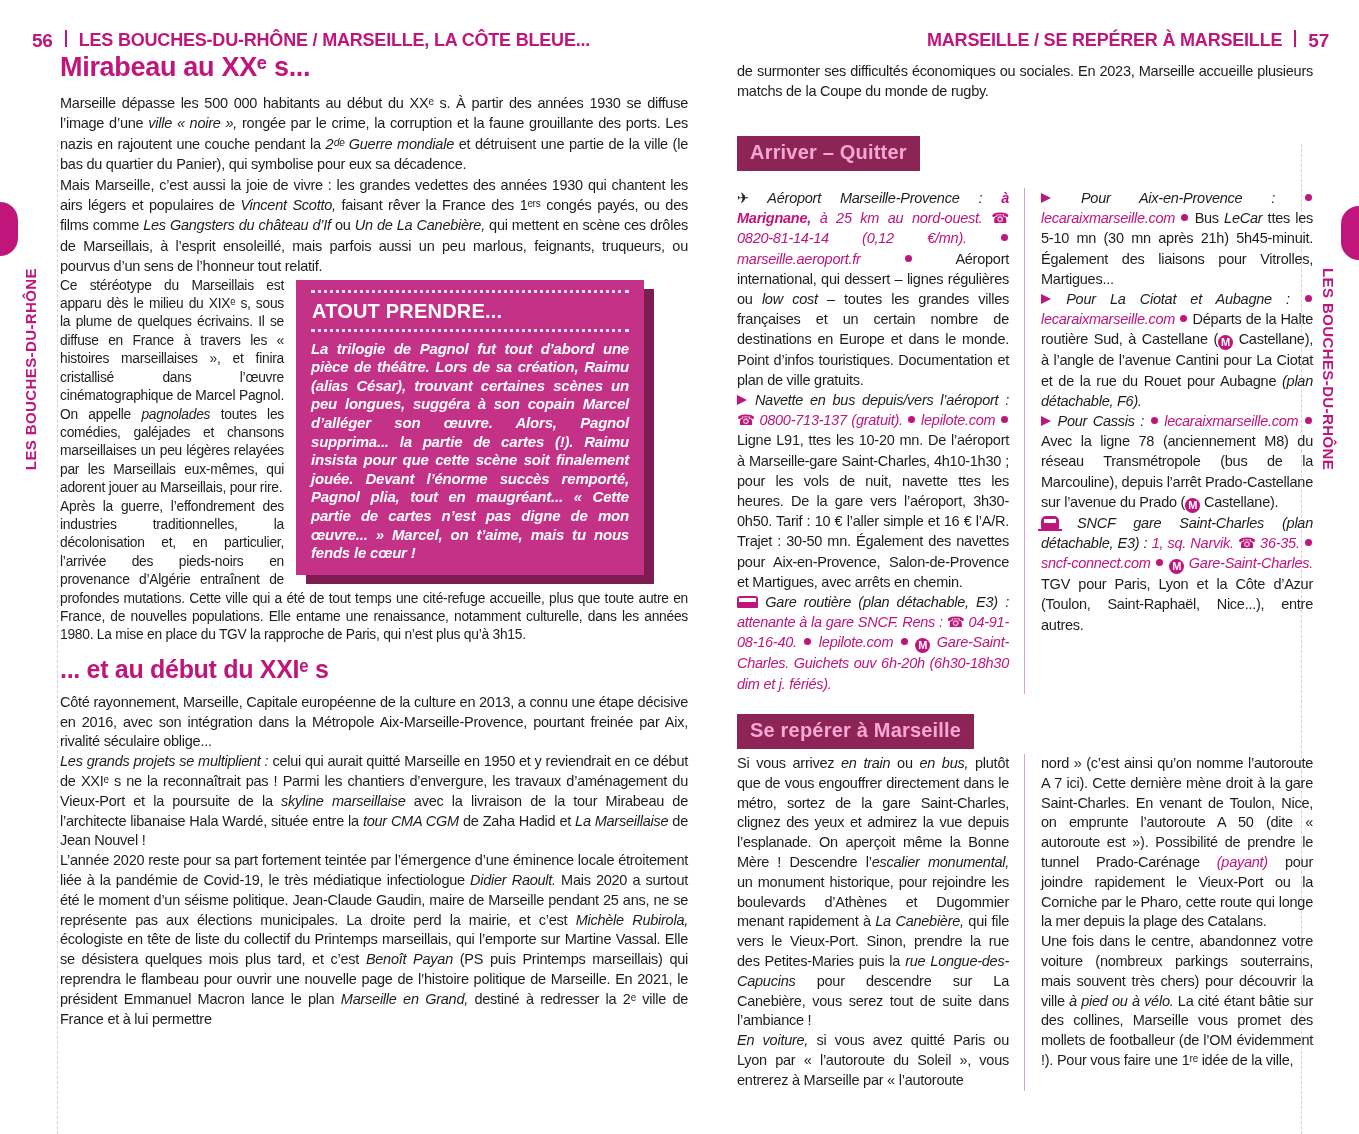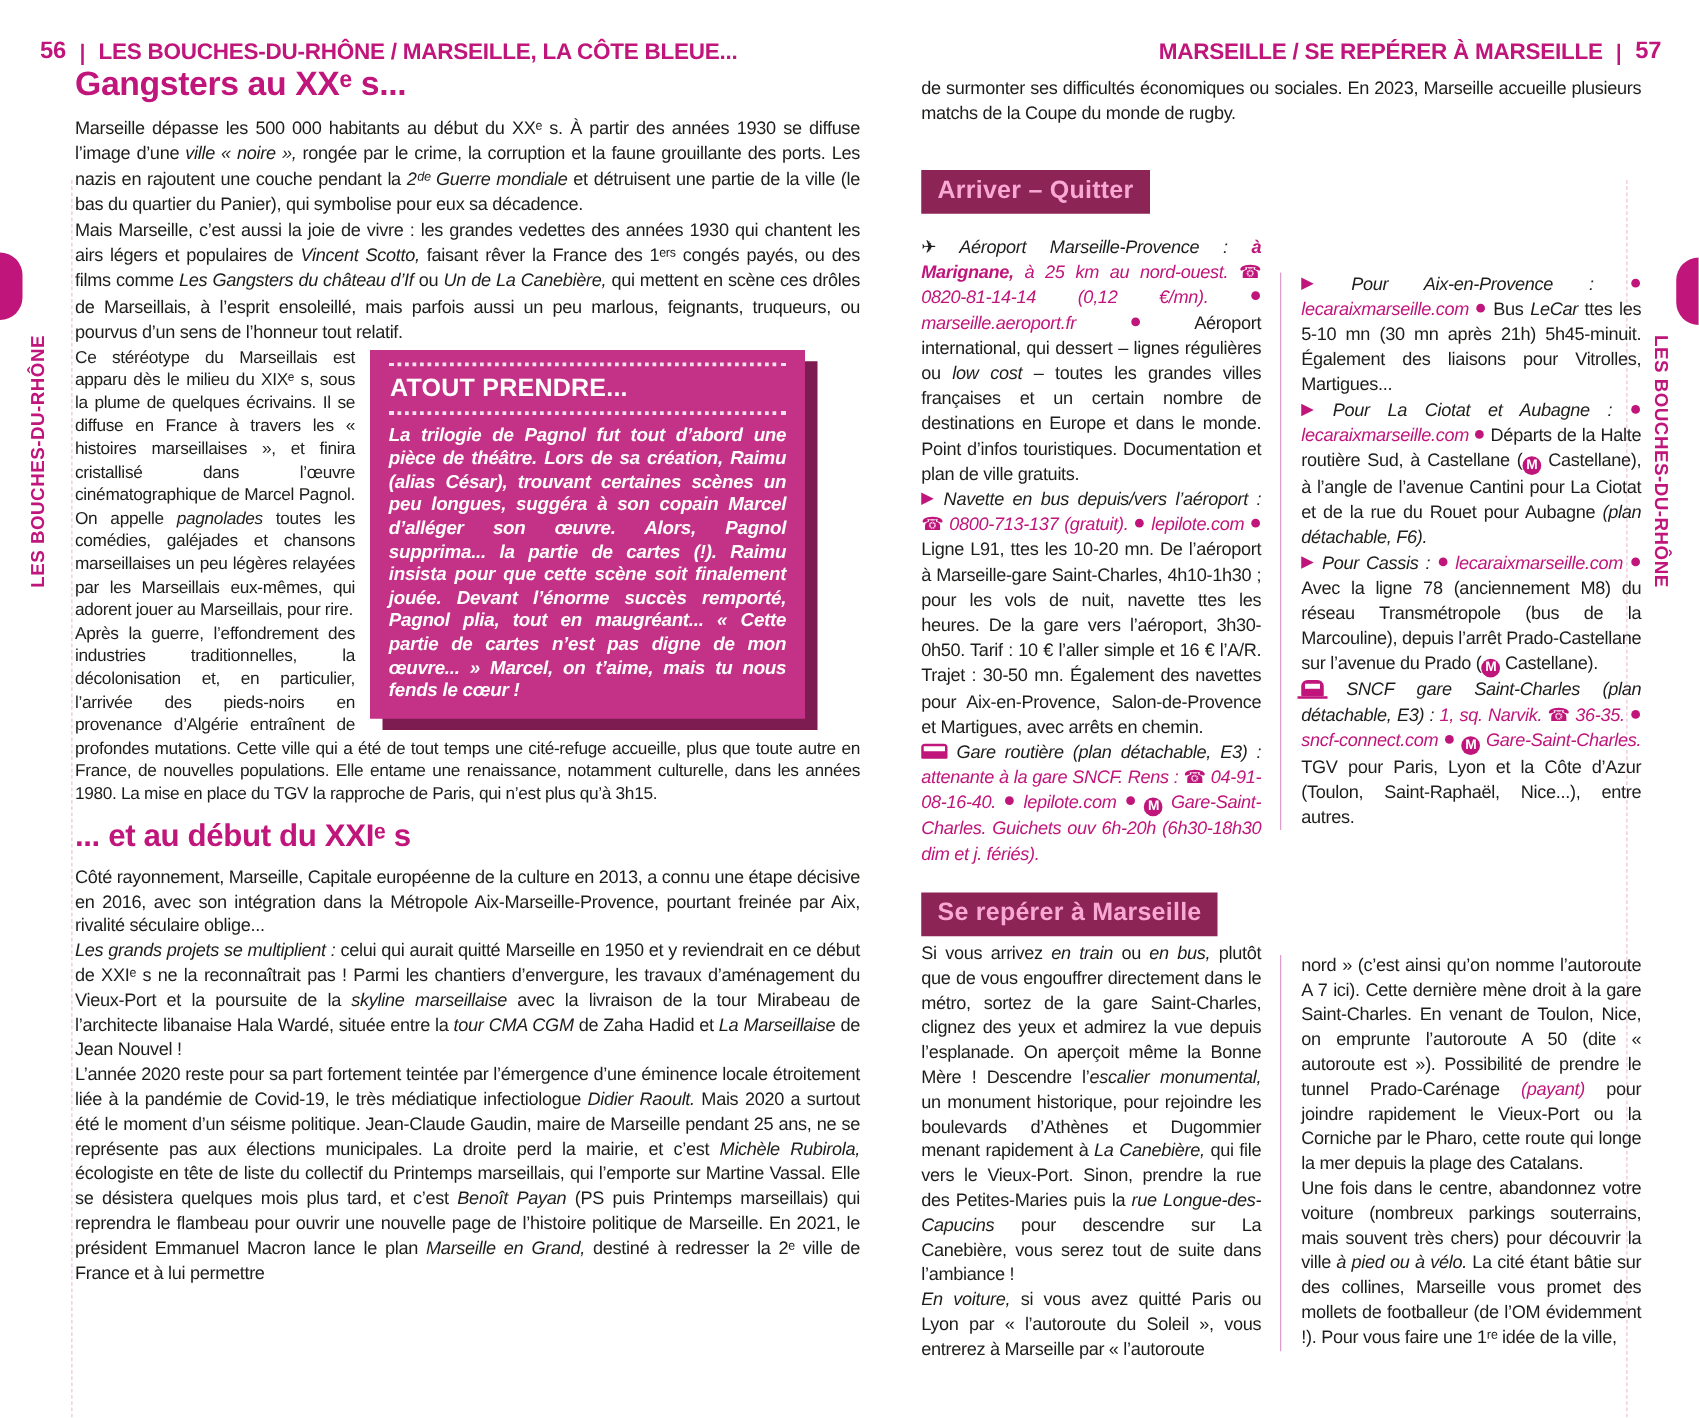--- a/index.html
+++ b/index.html
@@ -7,21 +7,21 @@
     --text:#1d1d1b; --rule:#dd9fc9;
   }
   *{margin:0;padding:0;box-sizing:border-box;}
   html,body{width:1359px;height:1134px;}
   body{
     position:relative;background:#fff;overflow:hidden;
     font-family:"Liberation Sans","DejaVu Sans",sans-serif;color:var(--text);
   }
   p{margin:0;}
   
-  .runhead{position:absolute;top:30px;display:flex;align-items:flex-end;color:var(--accent);font-weight:700;font-size:18px;letter-spacing:-0.2px;white-space:nowrap;}
+  .runhead{position:absolute;top:30px;display:flex;align-items:flex-start;color:var(--accent);font-weight:700;font-size:18px;letter-spacing:-0.2px;white-space:nowrap;}
   .runhead-left{left:32px;}
   .runhead-right{right:30px;}
   .pagenum{font-size:19px;}
   .rh-sep{display:inline-block;width:2px;height:17px;background:var(--accent);margin:0 12px;}
   
   .side-tab{position:absolute;width:18px;height:54px;background:var(--accent);}
   .side-tab-left{left:0;top:202px;border-radius:0 27px 27px 0;}
   .side-tab-right{right:0;top:206px;border-radius:27px 0 0 27px;}
   .side-label{position:absolute;color:var(--accent);font-weight:700;font-size:15px;letter-spacing:.4px;white-space:nowrap;writing-mode:vertical-rl;}
   .side-label-left{left:22px;top:268px;transform:rotate(180deg);}
@@ -48,21 +48,21 @@
     border-top:3px dotted rgba(255,255,255,.85);border-bottom:3px dotted rgba(255,255,255,.85);
     padding:7px 1px 6px;
   }
   .atout-body{margin-top:8px;font-size:15px;line-height:18.6px;font-weight:700;font-style:italic;text-align:justify;letter-spacing:-0.2px;}
   
   .page-right{position:absolute;left:737px;top:0;width:576px;height:1134px;}
   .rp-intro{position:absolute;top:61px;left:0;width:576px;}
   .band{position:absolute;left:0;background:var(--band);color:#f9a8d4;font-weight:700;font-size:20px;letter-spacing:.2px;padding:5px 13px 7px;white-space:nowrap;}
   .band-1{top:136px;}
   .band-2{top:714px;}
-  .cols{position:absolute;left:0;display:flex;align-items:center;}
+  .cols{position:absolute;left:0;display:flex;}
   .cols-aq{top:188px;}
   .cols-sr{top:754px;}
   .col{width:272px;font-size:14.5px;line-height:20.2px;letter-spacing:-0.25px;text-align:justify;}
   .cols-sr .col{line-height:19.8px;}
   .col + .col{margin-left:15px;border-left:1px solid var(--rule);padding-left:16px;width:289px;}
   .s-i{font-style:italic;}
   .s-bi{font-weight:400;font-style:italic;}
   .s-mi{color:var(--accent);font-style:italic;}
   .s-mbi{color:var(--accent);font-weight:700;font-style:italic;}
   
@@ -93,21 +93,21 @@
 </div>
 
 <div class="side-tab side-tab-left"></div>
 <div class="side-label side-label-left">LES BOUCHES-DU-RHÔNE</div>
 <div class="side-tab side-tab-right"></div>
 <div class="side-label side-label-right">LES BOUCHES-DU-RHÔNE</div>
 <div class="gutter-dash gutter-dash-left"></div>
 <div class="gutter-dash gutter-dash-right"></div>
 
 <div class="page-left">
-  <div class="h-mag h1">Gangsters au XXᵉ s...</div>
+  <div class="h-mag h1">Mirabeau au XXᵉ s...</div>
   <div class="bodytext">
       <p><span>Marseille dépasse les 500 000 habitants au début du XXᵉ s. À partir des années 1930 se diffuse l’image d’une </span><span class="s-bi">ville « noire »,</span><span> rongée par le crime, la corruption et la faune grouillante des ports. Les nazis en rajoutent une couche pendant la </span><span class="s-bi">2ᵈᵉ Guerre mondiale</span><span> et détruisent une partie de la ville (le bas du quartier du Panier), qui symbolise pour eux sa décadence.</span></p>
       <p><span>Mais Marseille, c’est aussi la joie de vivre : les grandes vedettes des années 1930 qui chantent les airs légers et populaires de </span><span class="s-i">Vincent Scotto,</span><span> faisant rêver la France des 1ᵉʳˢ congés payés, ou des films comme </span><span class="s-i">Les Gangsters du château d’If</span><span> ou </span><span class="s-i">Un de La Canebière,</span><span> qui mettent en scène ces drôles de Marseillais, à l’esprit ensoleillé, mais parfois aussi un peu marlous, feignants, truqueurs, ou pourvus d’un sens de l’honneur tout relatif.</span></p>
     </div>
   <div class="wrapzone">
     <aside class="atout-box">
       <div class="atout-title">ATOUT PRENDRE...</div>
       <div class="atout-body">
           <p><span>La trilogie de Pagnol fut tout d’abord une pièce de théâtre. Lors de sa création, Raimu (alias César), trouvant certaines scènes un peu longues, suggéra à son copain Marcel d’alléger son œuvre. Alors, Pagnol supprima... la partie de cartes (!). Raimu insista pour que cette scène soit finalement jouée. Devant l’énorme succès remporté, Pagnol plia, tout en maugréant... « Cette partie de cartes n’est pas digne de mon œuvre... » Marcel, on t’aime, mais tu nous fends le cœur !</span></p>
         </div>

